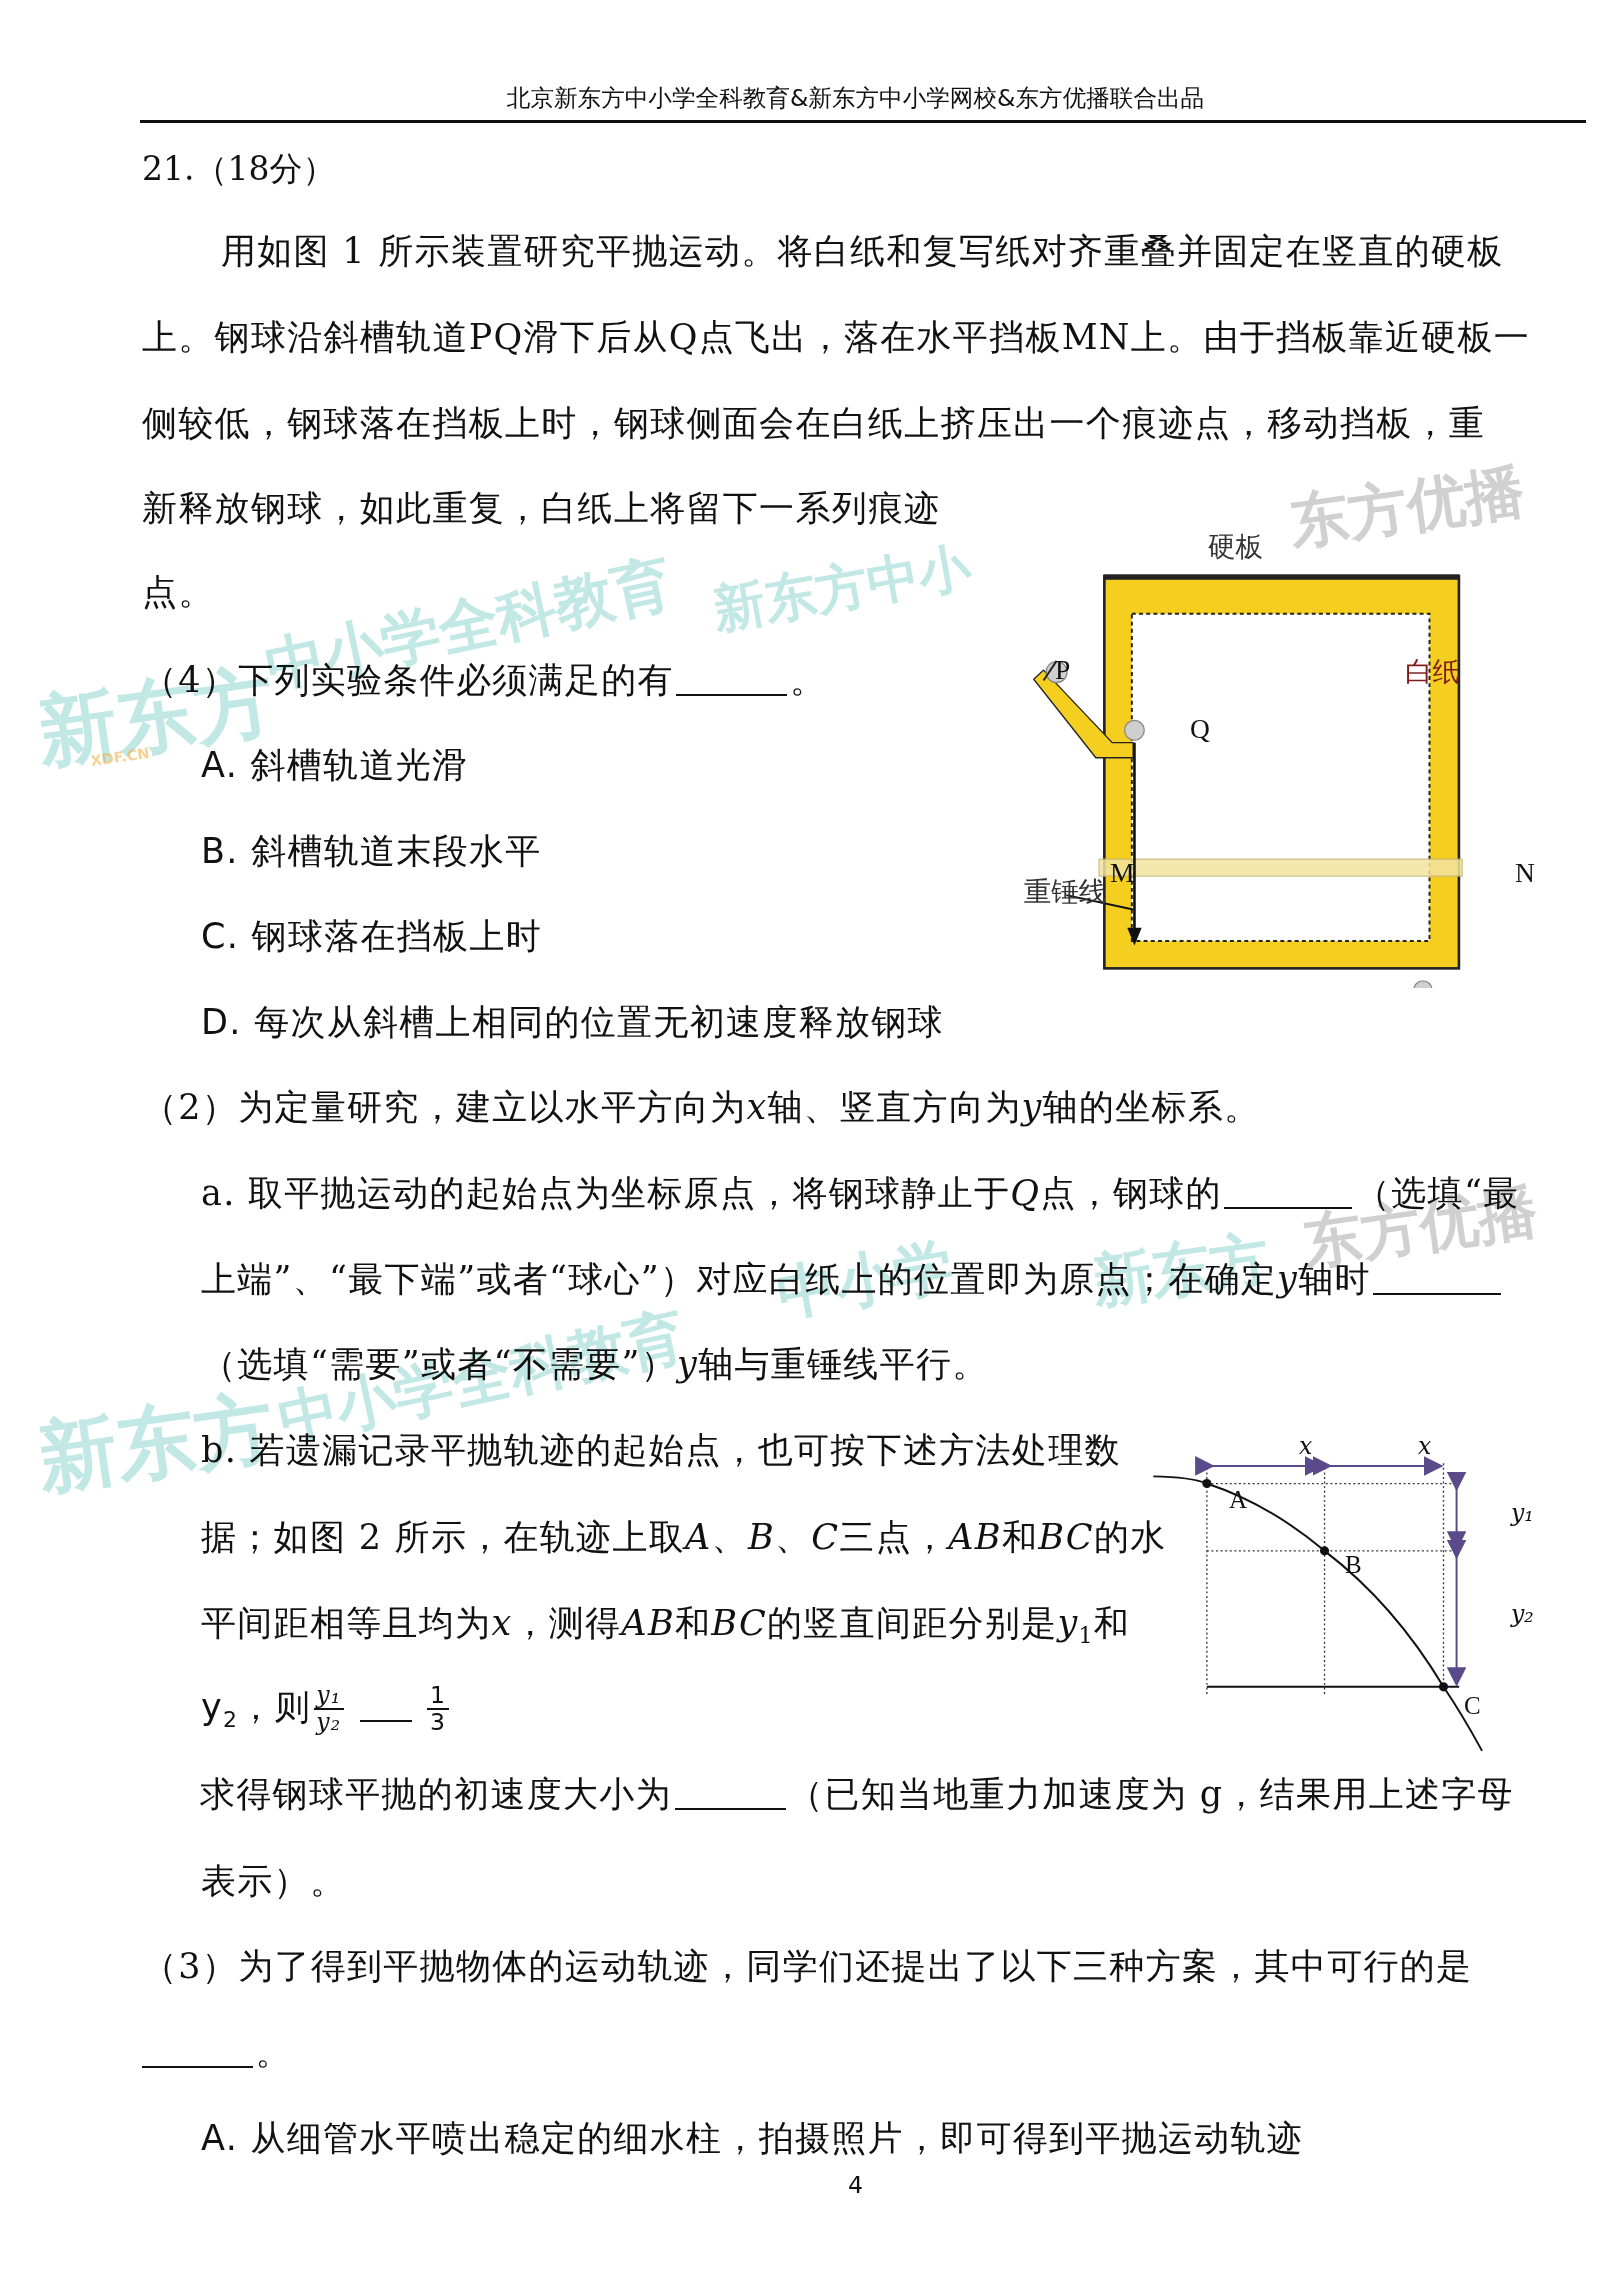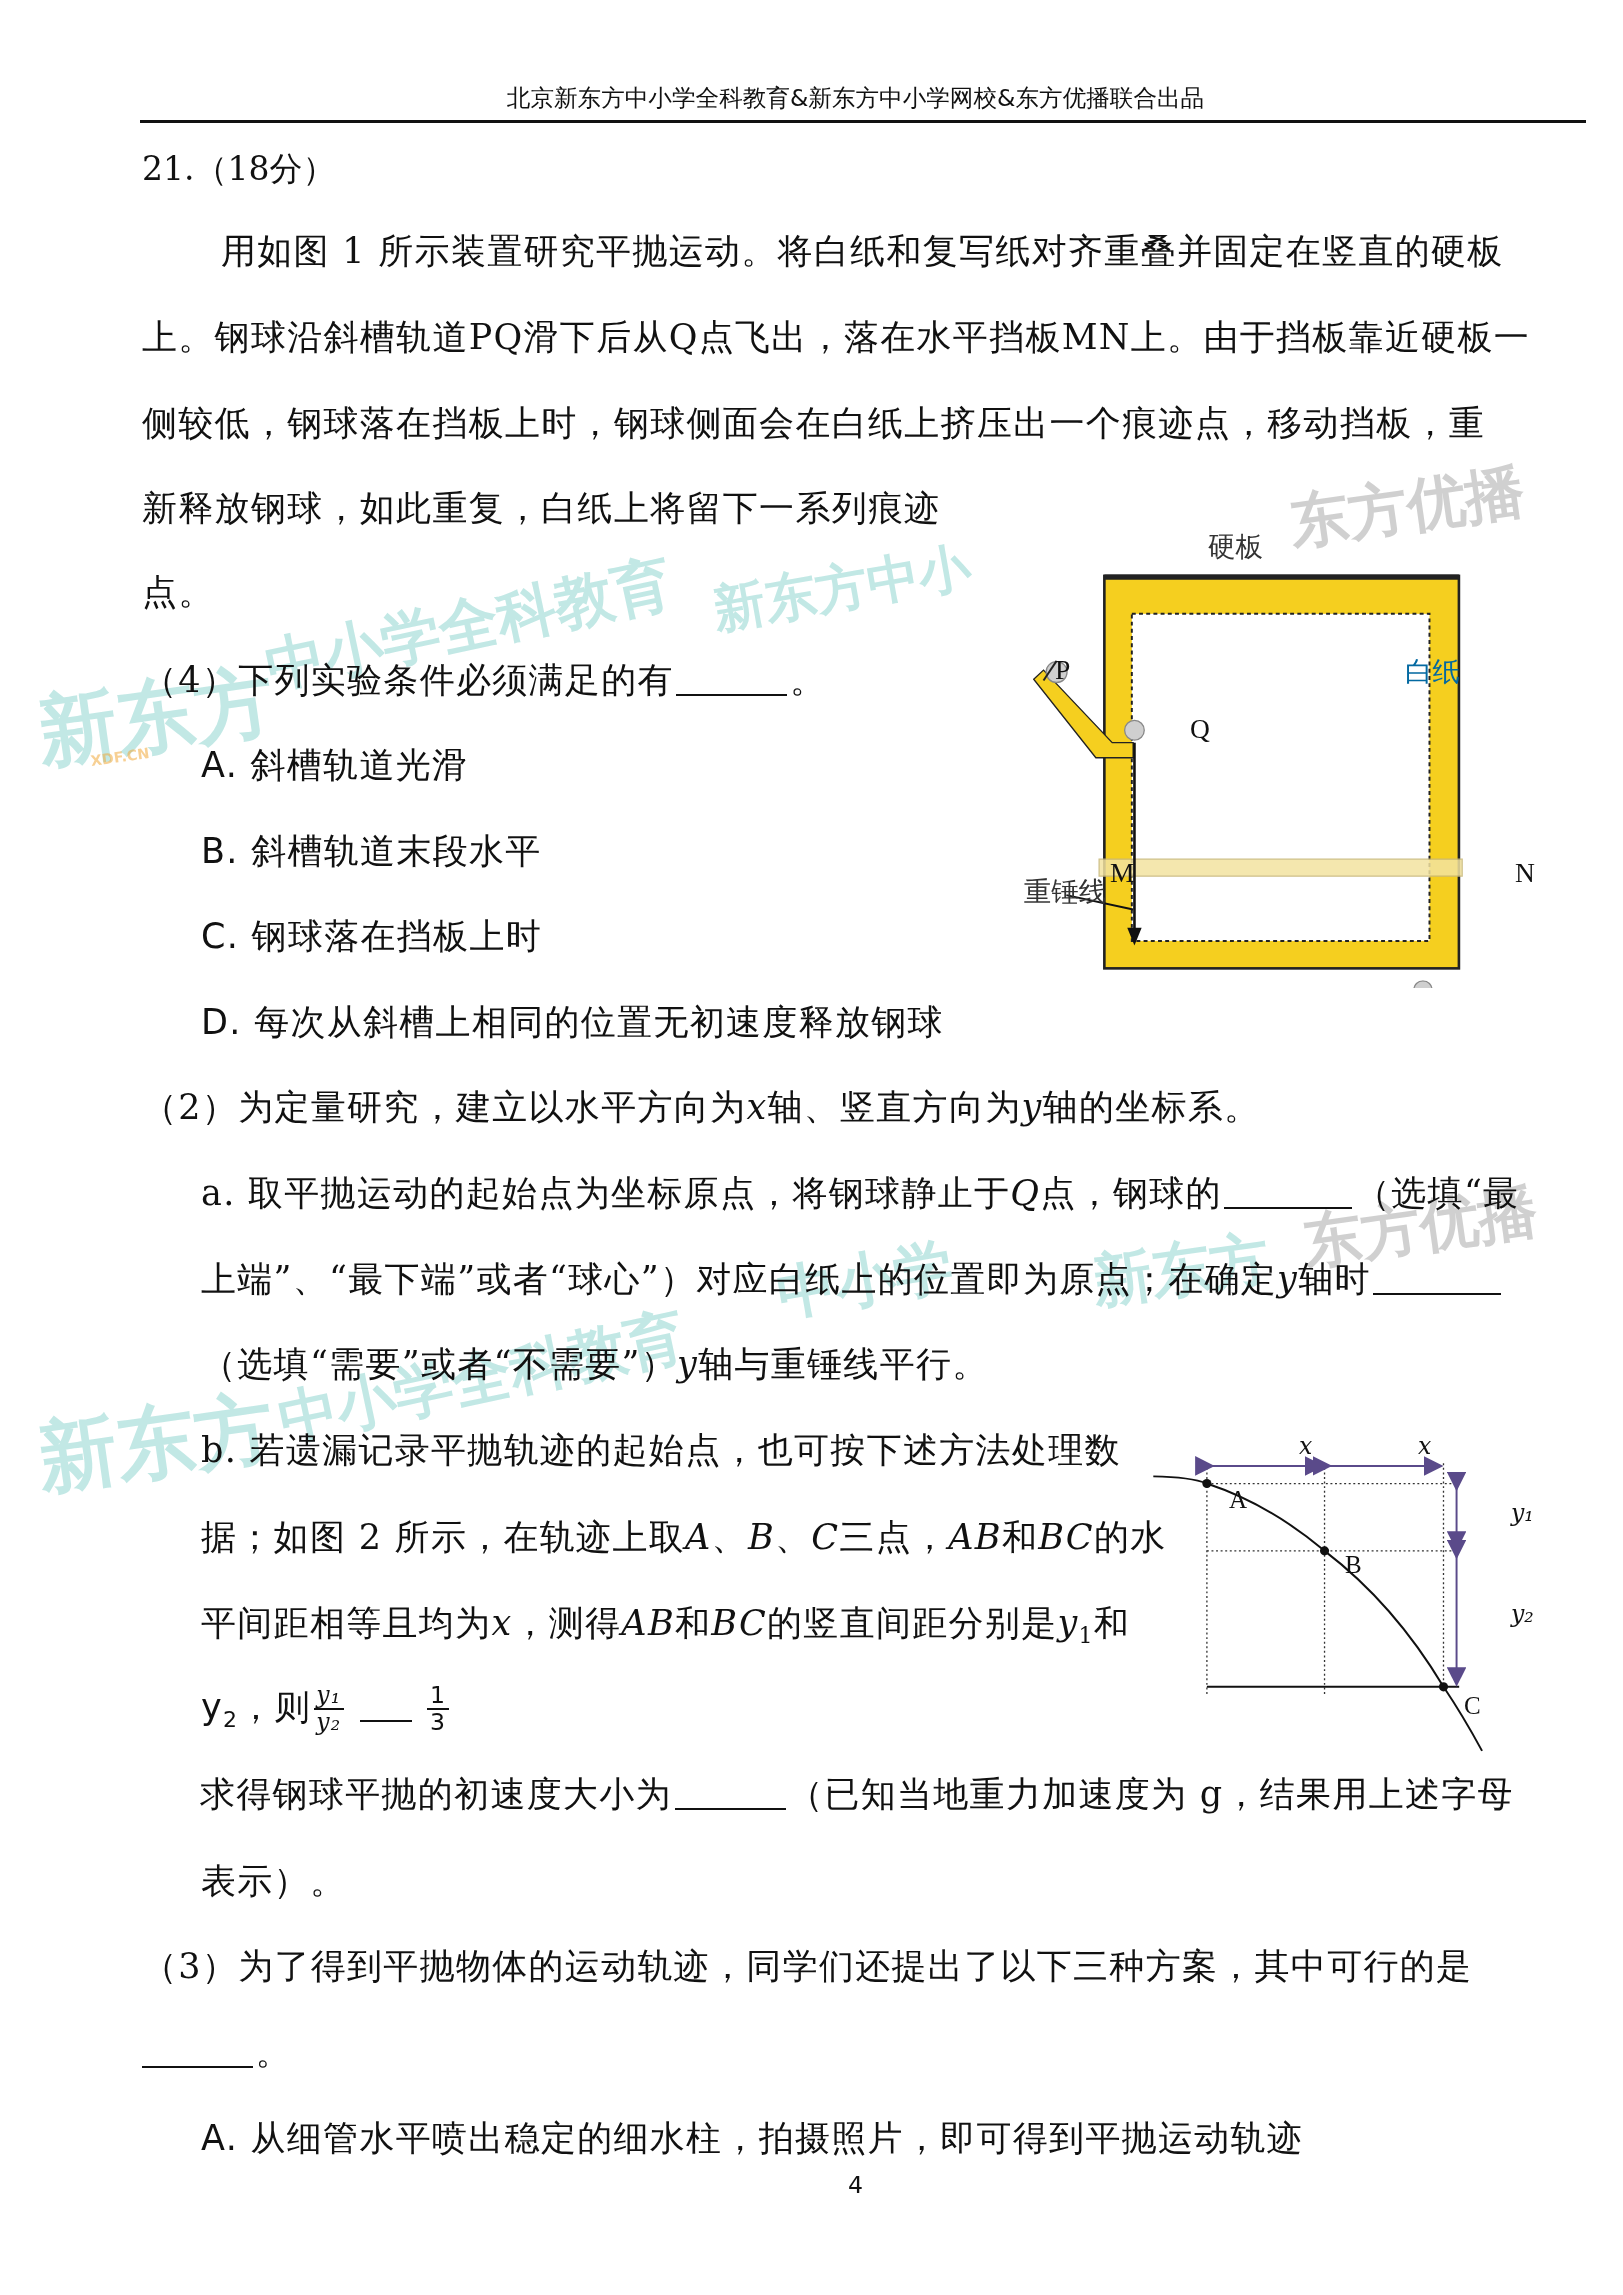--- a/index.html
+++ b/index.html
@@ -116,21 +116,21 @@
     <polygon points="243,628 265,628 254,655" fill="#111"></polygon>
 
     <rect x="200" y="712" width="0" height="0"></rect>
     <rect x="200" y="733" width="555" height="24" fill="#f5cf1f" stroke="#222" stroke-width="2" transform="translate(0,-0)"></rect>
 
     <circle cx="695" cy="723" r="14" fill="#cfcfcf" stroke="#888" stroke-width="2" clip-path="inset(0 0 50% 0)"></circle>
 
     <line x1="150" y1="578" x2="252" y2="600" stroke="#111" stroke-width="3"></line>
   </svg>
   <div class="abs" style="left:196px; top:11.8px; font-size:27.5px; font-family:'DejaVu Serif', serif; color:#333;text-align:right;">硬板</div>
-  <div class="abs" style="left:393px; top:137px; font-size:27.5px; color:#0369a1;">白纸</div>
+  <div class="abs" style="left:393px; top:137px; font-size:27.5px; color:#7f1d1d;">白纸</div>
   <div class="abs" style="left:11.8px; top:357px; font-size:27.5px; color:#333;">重锤线</div>
   <div class="abs" style="left:43px; top:137px; font-size:27.5px; font-family:'Liberation Serif', serif;">P</div>
   <div class="abs" style="left:178px; top:196px; font-size:27.5px; font-family:'Liberation Serif', serif;">Q</div>
   <div class="abs" style="left:98px; top:340px; font-size:27.5px; font-family:'Liberation Serif', serif;">M</div>
   <div class="abs" style="left:503px; top:340px; font-size:27.5px; font-family:'Liberation Serif', serif;">N</div>
 </div>
 
 <div class="fig" style="left:1152px; top:1427px; width:366px; height:334px;">
   <svg width="366" height="334" viewBox="0 0 560 510">
     <defs>

